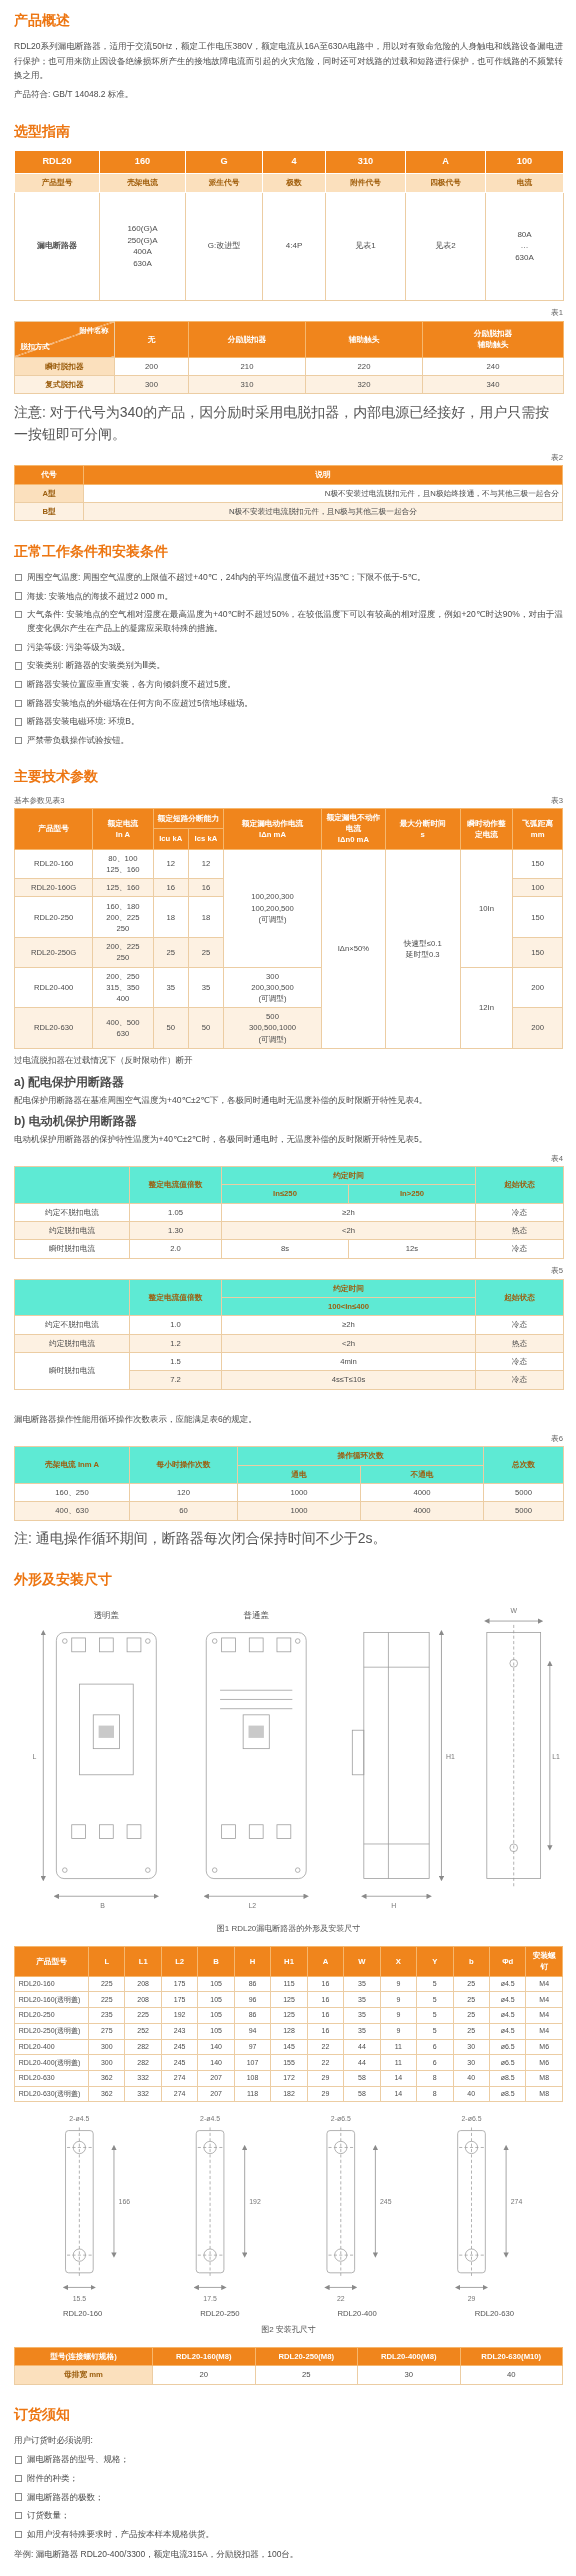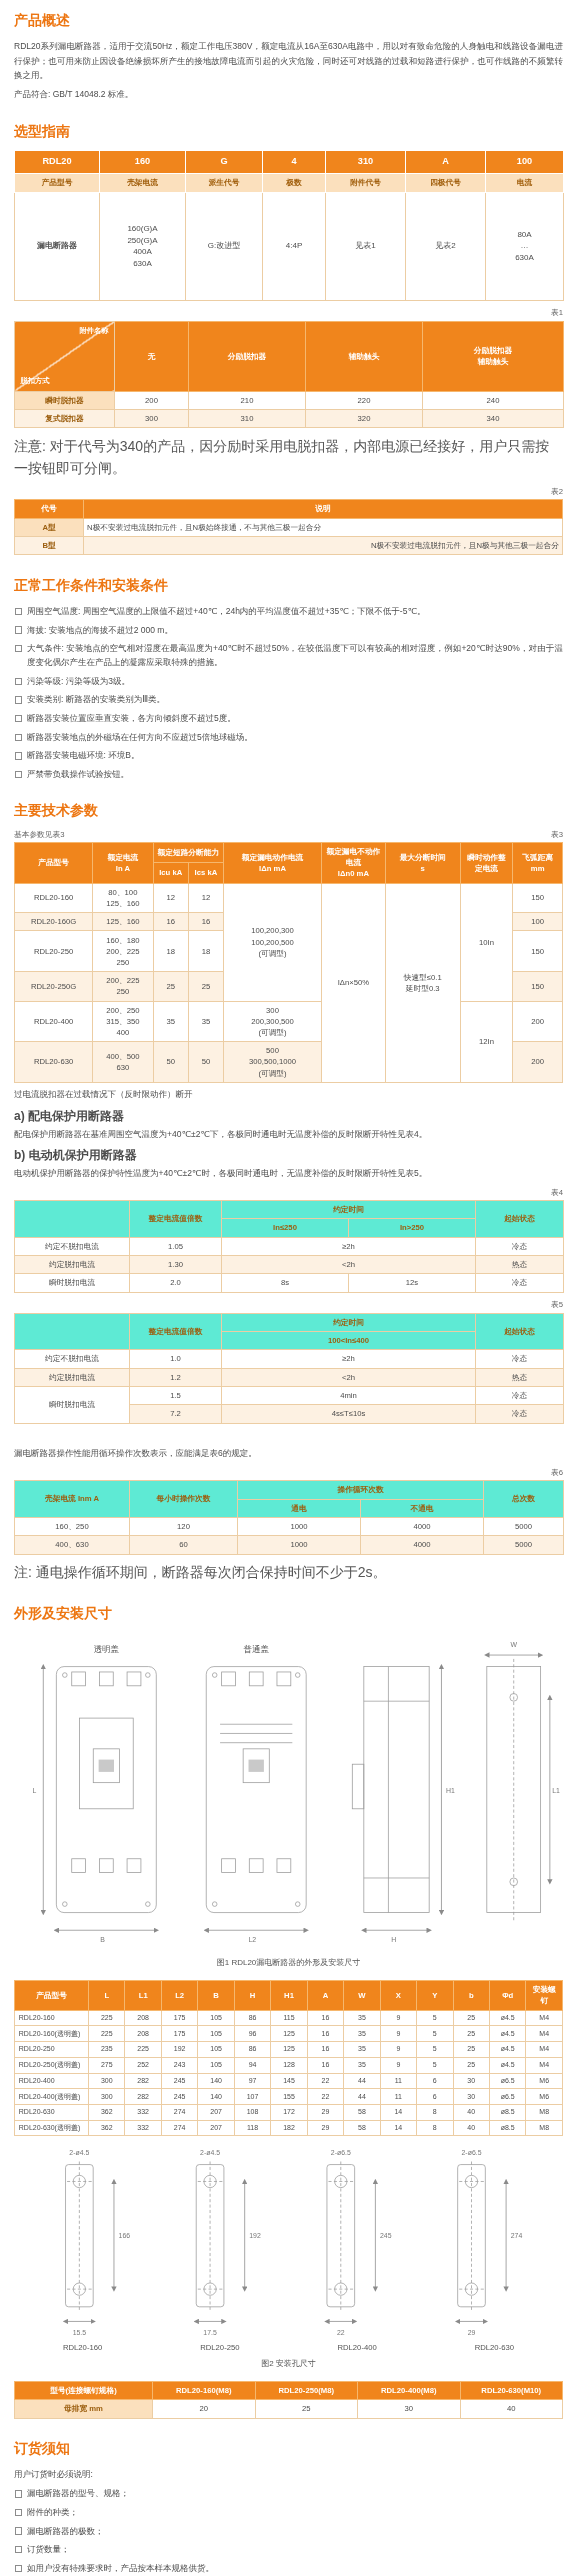--- a/index.html
+++ b/index.html
@@ -20,21 +20,21 @@
   .hd-light td,.hd-light th{background:#5eead4;color:#9c5f10;font-weight:700;}
   tr.alt td{background:#fdf1e2;}
   .rowlab{background:#fbe0bd;color:#9c5f10;font-weight:700;}
   
   .sel-table td{border:1.5px solid #fff;}
   .sel-table .r1 td{background:#f0851c;color:#fff;font-weight:700;font-size:9.2px;padding:4.6px 3.1px;}
   .sel-table .r2 td{background:#fbe0bd;color:#a2600e;font-weight:700;}
   .sel-table .r3 td{border:0.8px solid #eccda3;height:101px;font-size:8px;background:#fff;}
   .sel-table .r3 td:first-child{font-weight:700;color:#555;}
   
-  .diag{position:relative;background:#f0851c;color:#fff;height:35px;padding:17px;
+  .diag{position:relative;background:#f0851c;color:#fff;height:35px;padding:0;
     background-image:linear-gradient(to bottom right,rgba(0,0,0,0) 49.4%,rgba(255,255,255,.85) 49.4%,
     rgba(255,255,255,.85) 50.6%,rgba(0,0,0,0) 50.6%);margin-top:28px;}
   .diag .ct{position:absolute;top:3.8px;right:5.4px;font-size:7.3px;font-weight:700;}
   .diag .cb{position:absolute;bottom:3.8px;left:5.4px;font-size:7.3px;font-weight:700;}
   
   .cond{list-style:none;margin:3.1px 0 0;padding:0;}
   .cond li{position:relative;padding-left:13px;font-size:8.5px;line-height:1.65;margin:4.6px 0;text-align:justify;}
   .cond li::before{content:"";position:absolute;left:0.8px;top:3.8px;width:5.4px;height:5.4px;border:0.8px solid #8c8c8c;}
   .note{font-size:14px;color:#555;margin:6.1px 0 1.5px;line-height:1.6;}
   
@@ -160,25 +160,25 @@
         <col style="width:69px">
         <col>
       </colgroup>
     <tbody>
     <tr>
       <td class="hd">代号</td>
       <td class="hd">说明</td>
     </tr>
     <tr>
       <td class="rowlab">A型</td>
-      <td style="text-align:left">N极不安装过电流脱扣元件，且N极始终接通，不与其他三极一起合分</td>
+      <td style="text-align:right">N极不安装过电流脱扣元件，且N极始终接通，不与其他三极一起合分</td>
     </tr>
     <tr class="alt">
       <td class="rowlab">B型</td>
-      <td style="text-align:right">N极不安装过电流脱扣元件，且N极与其他三极一起合分</td>
+      <td style="text-align:center">N极不安装过电流脱扣元件，且N极与其他三极一起合分</td>
     </tr>
     </tbody>
   </table>
 
   <h2 class="sec">正常工作条件和安装条件</h2>
   <ul class="cond">
 
   <li>周围空气温度: 周围空气温度的上限值不超过+40℃，24h内的平均温度值不超过+35℃；下限不低于-5℃。</li>
       <li>海拔: 安装地点的海拔不超过2 000 m。</li>
       <li>大气条件: 安装地点的空气相对湿度在最高温度为+40℃时不超过50%，在较低温度下可以有较高的相对湿度，例如+20℃时达90%，对由于温度变化偶尔产生在产品上的凝露应采取特殊的措施。</li>

